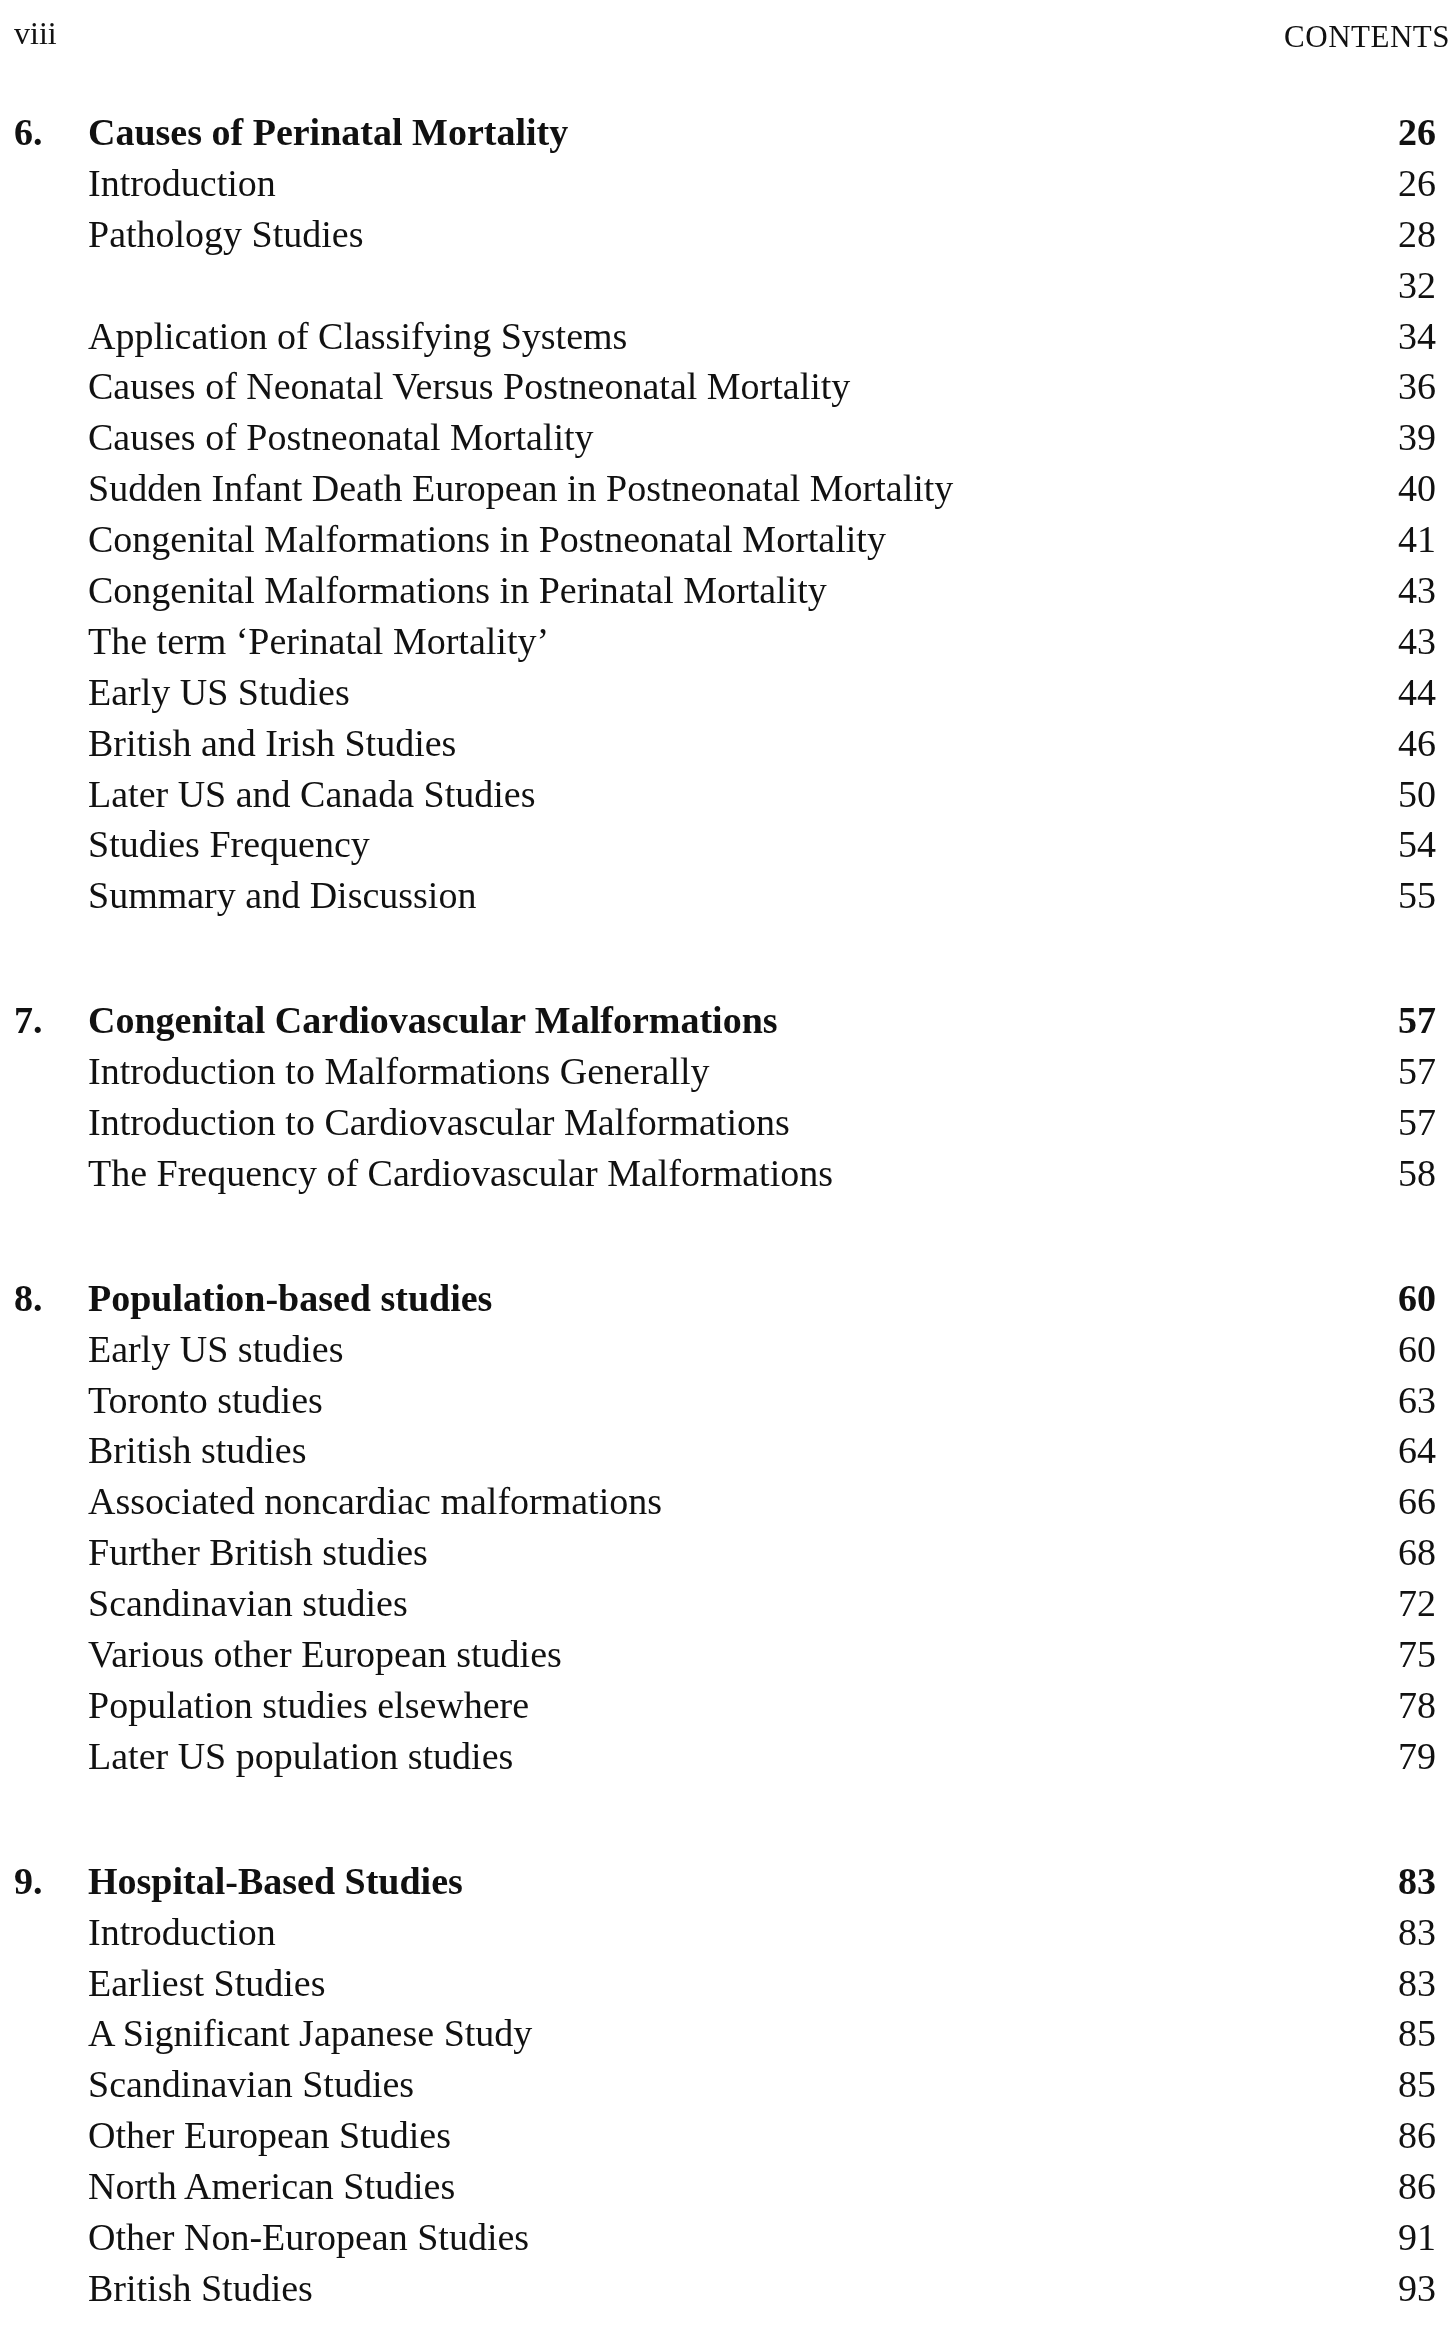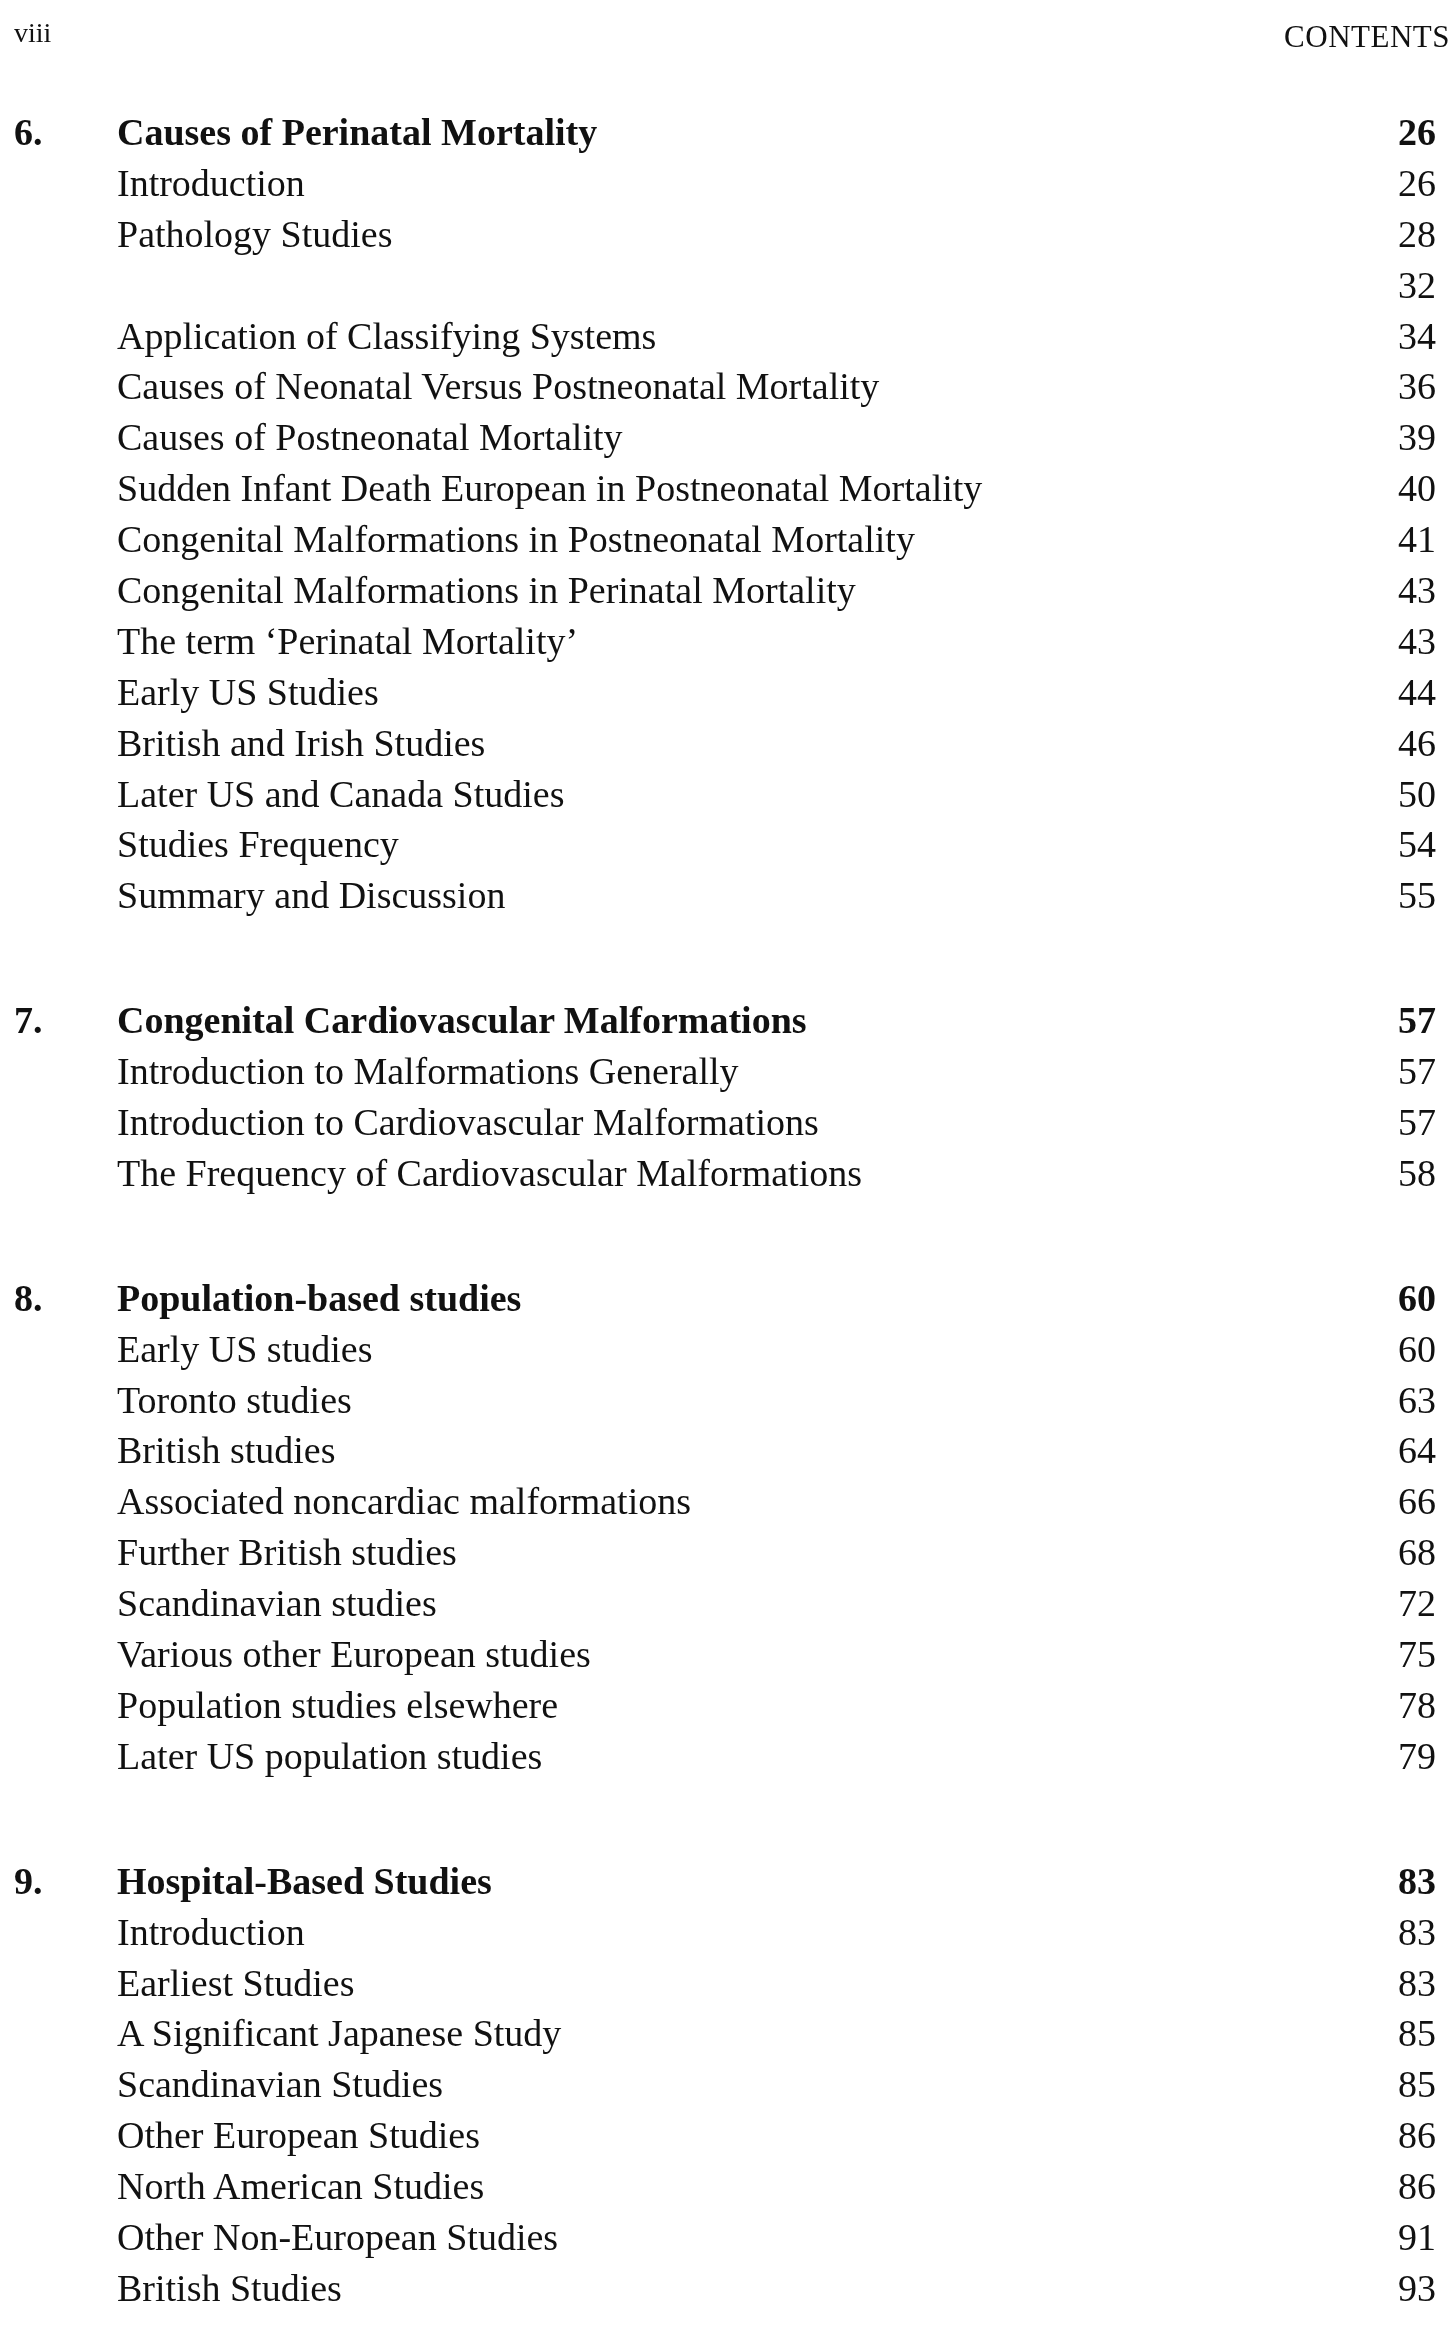--- a/index.html
+++ b/index.html
@@ -1,26 +1,26 @@
 <!DOCTYPE html>
 <html><head>
 <meta charset="utf-8">
 <style>
   html, body { margin:0; padding:0; background:#ffffff; }
   body { width:1450px; height:2344px; position:relative; overflow:hidden;
          font-family: "Liberation Serif", "DejaVu Serif", serif; color:#111; }
   .running-head { position:absolute; top:8px; left:0; width:1450px; height:50px; }
-  .folio { position:absolute; left:14px; top:0; font-size:28px; line-height:50px; }
+  .folio { position:absolute; left:14px; top:0; font-size:32px; line-height:50px; }
   .head-title { position:absolute; left:0; width:1450px; text-align:right; top:4px;
                 font-size:31px; line-height:50px; letter-spacing:0.5px; }
   .toc { position:absolute; top:107px; left:0; width:1450px; }
   .section { margin-bottom:74px; }
   .row { position:relative; height:50.9px; font-size:38px; line-height:50.9px; white-space:nowrap; }
   .row .num { position:absolute; left:14px; font-weight:bold; }
-  .row .title { position:absolute; left:88px;margin-left:29px; }
+  .row .title { position:absolute; left:88px; }
   .row .page { position:absolute; right:14px;text-align:right; }
   .row.chapter { font-weight:bold; }
 </style>
 </head>
 <body>
 
 <div class="running-head">
   <span class="folio">viii</span>
   <span class="head-title">CONTENTS</span>
 </div>

